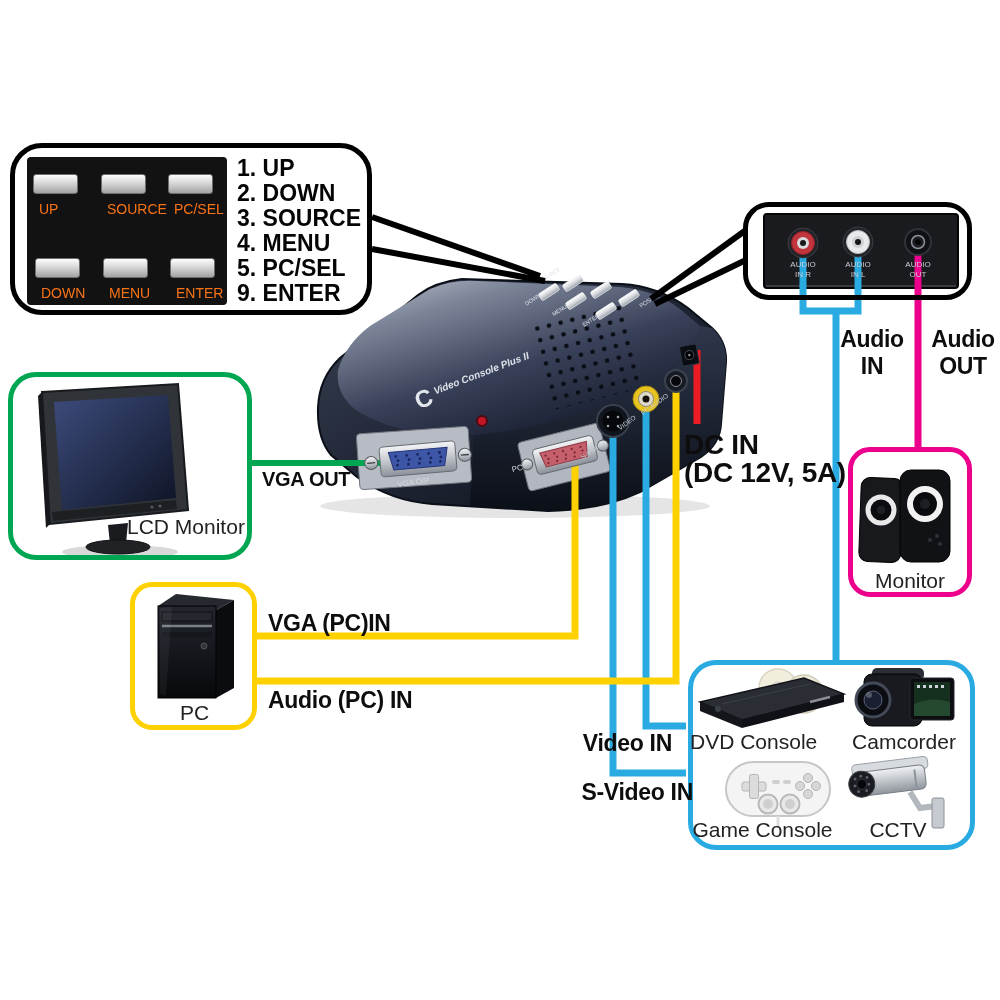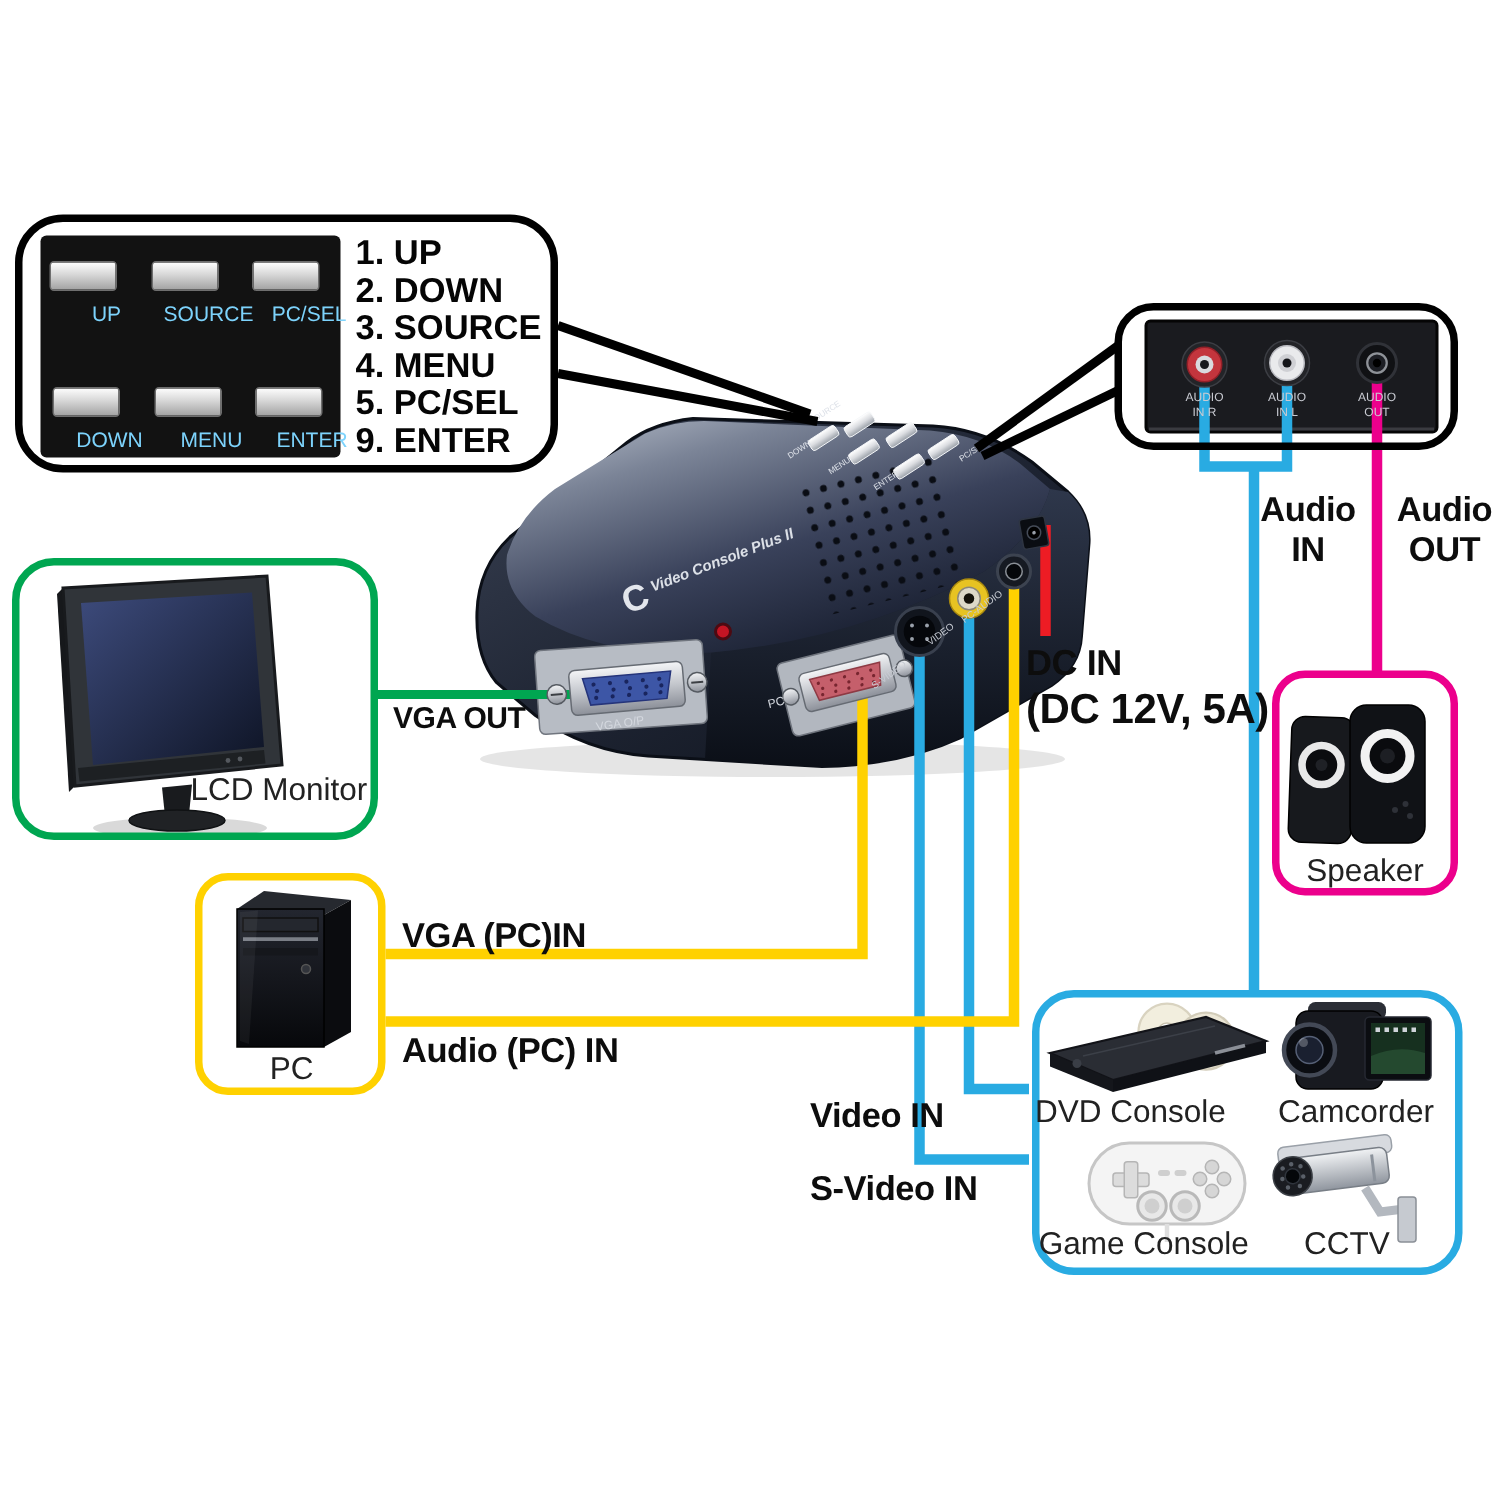--- a/index.html
+++ b/index.html
@@ -4,25 +4,25 @@
 <style>
   html,body{margin:0;padding:0}
   body{width:1000px;height:1000px;background:#fff;position:relative;overflow:hidden;
        font-family:"Liberation Sans",sans-serif;}
   .abs{position:absolute}
   .callout{border:5px solid #000;border-radius:32px;background:#fff;box-sizing:border-box}
   .cbox{border-style:solid;border-width:5px;background:transparent;box-sizing:border-box}
   .lbl{font-weight:bold;font-size:23px;color:#0d0d0d;white-space:nowrap;letter-spacing:-.3px}
   .cap{font-size:21px;color:#222;white-space:nowrap}
   .tac{text-align:center}
-  .tar{text-align:left}
+  .tar{text-align:right}
   .panel{background:#121212;border-radius:4px}
   .pbtn{width:45px;height:20px;border-radius:3px;border:1px solid #6e6e6e;box-sizing:border-box;
         background:linear-gradient(#fdfdfd,#d7d7d7 45%,#a3a3a3)}
-  .pbl{font-size:14px;color:#7dd3fc;width:64px;text-align:center;white-space:nowrap}
+  .pbl{font-size:14px;color:#f97316;width:64px;text-align:left;white-space:nowrap}
   .legend-item{font-weight:bold;font-size:23px;line-height:25px;color:#050505;white-space:nowrap}
 </style>
 </head>
 <body>
 
 <svg class="abs" style="left:0;top:0" width="1000" height="1000" viewBox="0 0 1000 1000">
   <defs>
     <linearGradient id="bodyGrad" x1="0" y1="0" x2="1" y2="1">
       <stop offset="0" stop-color="#3a4254"></stop>
         <stop offset=".55" stop-color="#1c2230"></stop>
@@ -376,26 +376,26 @@
 <div class="abs cbox" style="left:8px;top:372px;width:244px;height:188px;border-color:#00A651;border-radius:28px"></div>
 <div class="abs cbox" style="left:130px;top:582px;width:127px;height:148px;border-color:#FFD100;border-radius:22px"></div>
 <div class="abs cbox" style="left:848px;top:447px;width:124px;height:150px;border-color:#EC008C;border-radius:22px"></div>
 <div class="abs cbox" style="left:688px;top:660px;width:287px;height:190px;border-color:#29ABE2;border-radius:28px"></div>
 
 <div class="abs lbl" style="left:262px;top:468px;font-size:20px">VGA OUT</div>
 <div class="abs lbl" style="left:268px;top:610px">VGA (PC)IN</div>
 <div class="abs lbl" style="left:268px;top:687px">Audio (PC) IN</div>
 <div class="abs lbl tar" style="left:540px;top:730px;width:132px">Video IN</div>
 <div class="abs lbl tar" style="left:540px;top:779px;width:153px">S-Video IN</div>
-<div class="abs lbl" style="left:684px;top:429px;font-size:24px">DC IN</div>
+<div class="abs lbl" style="left:684px;top:429px;font-size:28px">DC IN</div>
 <div class="abs lbl" style="left:684px;top:457px;font-size:28px">(DC 12V, 5A)</div>
 <div class="abs lbl tac" style="left:830px;top:326px;width:84px">Audio</div>
 <div class="abs lbl tac" style="left:830px;top:353px;width:84px">IN</div>
 <div class="abs lbl tac" style="left:921px;top:326px;width:84px">Audio</div>
 <div class="abs lbl tac" style="left:921px;top:353px;width:84px">OUT</div>
 
 <div class="abs cap" style="left:127px;top:515px">LCD Monitor</div>
 <div class="abs cap tac" style="left:152px;top:701px;width:85px">PC</div>
-<div class="abs cap tac" style="left:851px;top:569px;width:118px">Speaker</div>
+<div class="abs cap tac" style="left:851px;top:569px;width:118px">Monitor</div>
 <div class="abs cap tac" style="left:690px;top:730px;width:122px">DVD Console</div>
 <div class="abs cap tac" style="left:845px;top:730px;width:118px">Camcorder</div>
 <div class="abs cap tac" style="left:690px;top:818px;width:145px">Game Console</div>
 <div class="abs cap tac" style="left:848px;top:818px;width:100px">CCTV</div>
 
 </body></html>

